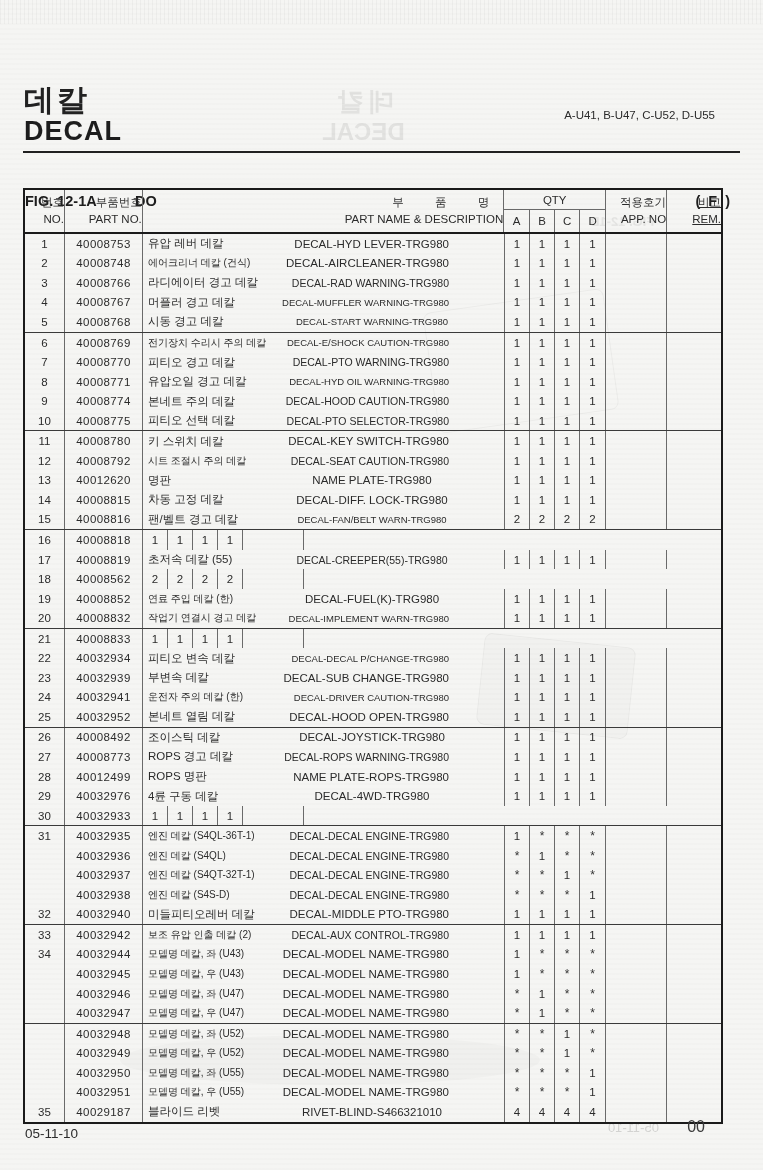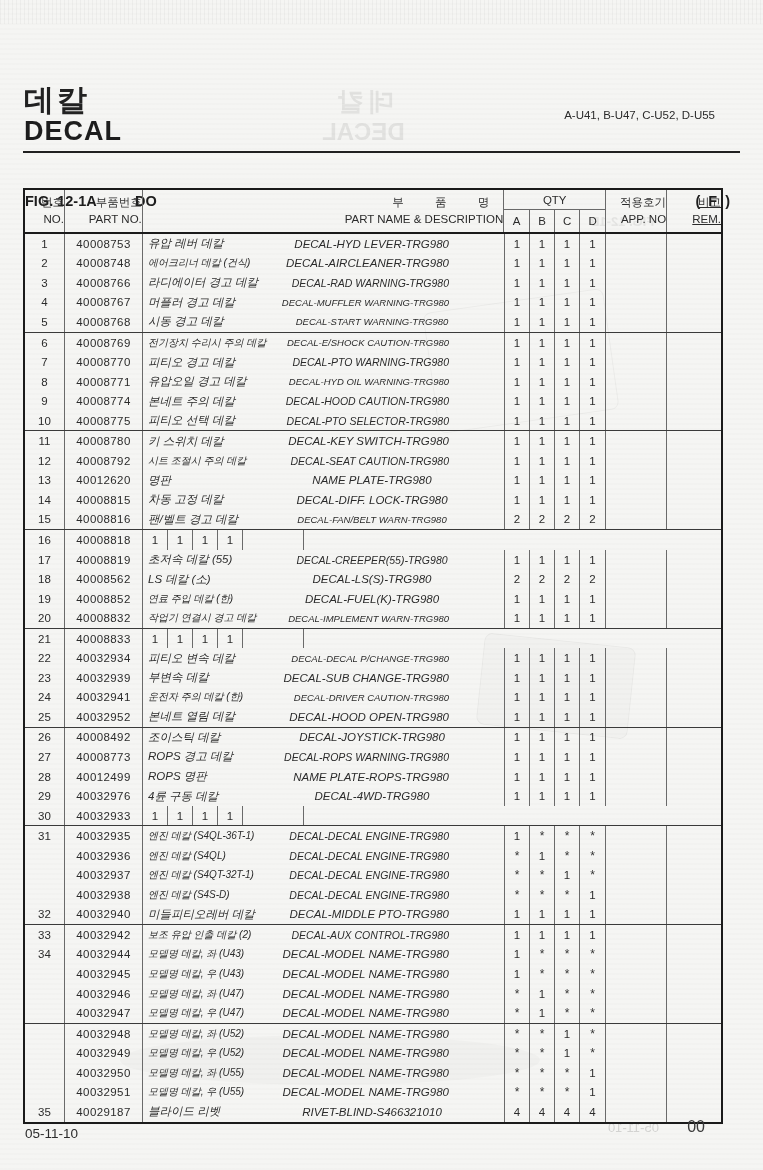--- a/index.html
+++ b/index.html
@@ -46,21 +46,21 @@
   .q-a{width:25px;}.q-b{width:25px;}.q-c{width:25px;}.q-d{width:26px;}
   .h-app{width:61px;}.h-rem{width:55px;text-decoration:underline;}
 
   .tbody{font-size:11.5px;}
   .trow{display:flex;height:19.55px;align-items:stretch;}
   .trow.sep{border-bottom:1px solid #3a3a3a;}
   .trow>.c{box-sizing:border-box;display:flex;align-items:center;justify-content:center;overflow:hidden;}
   .trow>.c+.c{border-left:1px solid #6a6a6a;}
   .no-c{width:39px;}
   .part-c{width:78px;letter-spacing:0.4px;}
-  .name-c{width:362px;justify-content:flex-start;font-style:italic;}
+  .name-c{width:362px;justify-content:flex-start;}
   .name-c .kr{width:152px;padding-left:5px;white-space:nowrap;box-sizing:border-box;text-align:left;}
   .name-c .kr-small{font-size:10px;}
   .name-c .en{flex:1;text-align:center;padding-right:55px;white-space:nowrap;}
   .name-c .en-sm{font-size:10.5px;}
   .name-c .en-xs{font-size:9.5px;}
   .qty-c{width:25px;}
   .trow>.qty-c:nth-child(7){width:26px;}
   .qty-c.ast{font-size:12px;color:#333;}
   .app-c{width:61px;}
   .rem-c{width:55px;}
@@ -356,24 +356,20 @@
           <div class="c qty-c">1</div>
           <div class="c qty-c">1</div>
           <div class="c qty-c">1</div>
           <div class="c qty-c">1</div>
           <div class="c app-c"></div>
           <div class="c rem-c"></div>
         </div>
         <div class="trow">
           <div class="c no-c">18</div>
           <div class="c part-c">40008562</div>
-          <div class="c name-c">
-            <div class="kr">LS 데칼 (소)</div>
-            <div class="en">DECAL-LS(S)-TRG980</div>
-          </div>
           <div class="c qty-c">2</div>
           <div class="c qty-c">2</div>
           <div class="c qty-c">2</div>
           <div class="c qty-c">2</div>
           <div class="c app-c"></div>
           <div class="c rem-c"></div>
         </div>
         <div class="trow">
           <div class="c no-c">19</div>
           <div class="c part-c">40008852</div>

